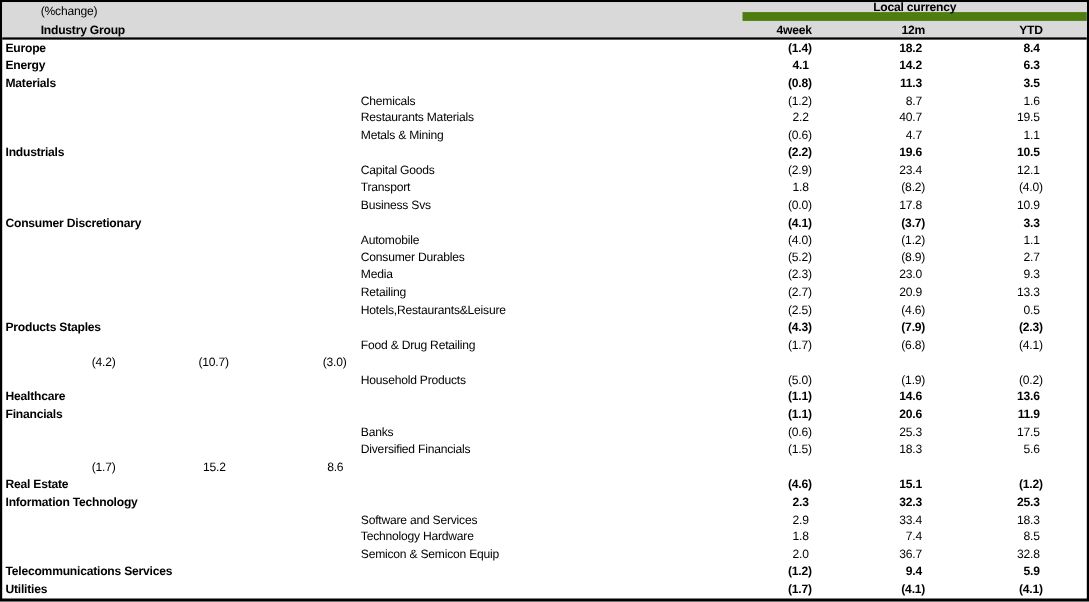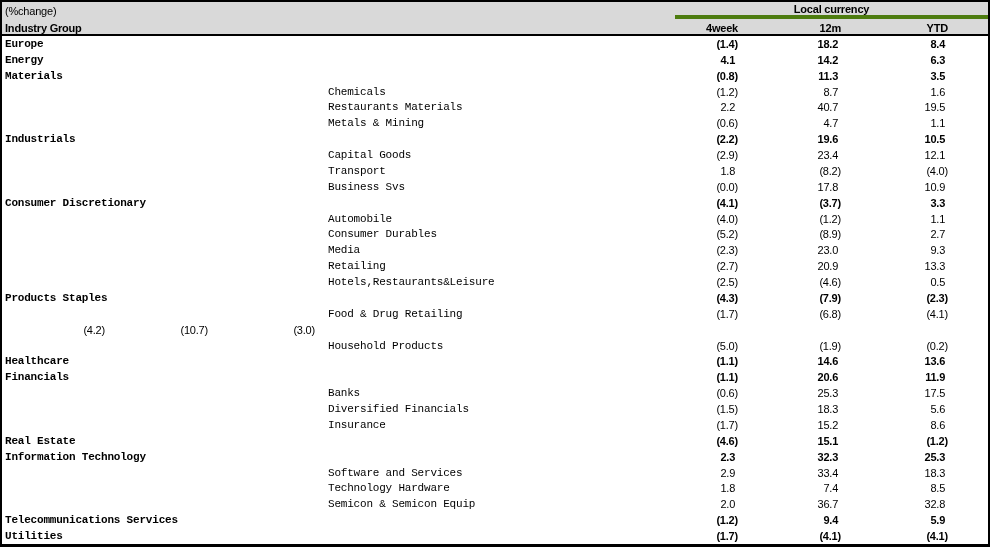--- a/index.html
+++ b/index.html
@@ -14,50 +14,51 @@
     width: 990px; height: 547px;
     border: 2px solid #000;
     border-bottom-width: 3px;
     display: flex; flex-direction: column;
     background: #ffffff;
   }
   .thead {
     background: #d9d9d9;
     border-bottom: 2px solid #000;
     flex: 0 0 auto;
+    padding-left: 32px;
   }
   .hrow1 { height: 17px; display: flex; align-items: center; }
   .corner {
     flex: 1; padding-left: 3px;
     font-size: 11px; letter-spacing: -0.2px;
   }
   .lc-box {
     width: 313px; height: 100%;
-    border-bottom: 4px solid #4d7c0f;
+    border-bottom: 8px solid #4d7c0f;
     display: flex; align-items: center; justify-content: center;
     font-size: 11px; font-weight: bold; letter-spacing: -0.2px;
   }
   .hrow2 {
     height: 15px; display: flex; align-items: flex-end;
     font-weight: bold; font-size: 11px; letter-spacing: -0.2px;
   }
   .rh { flex: 1; padding-left: 3px; }
   .num { text-align: right; white-space: pre; }
   .c0 { width: 103px; }
   .c1 { width: 103px; }
   .c2 { width: 107px; }
   .sp { width: 40px; }
   .tbody { flex: 1; display: flex; flex-direction: column; }
   .row {
     height: 15.875px;
     display: flex; align-items: center;
     font-size: 11px; letter-spacing: -0.2px;
   }
   .row.group { font-weight: bold; }
-  .row-label { flex: 1; padding-left: 3px; overflow: hidden; white-space: nowrap; font-family: Liberation Mono, monospace; }
+  .row-label { flex: 1; padding-left: 3px; overflow: hidden; white-space: nowrap; }
   .row.sub .row-label { padding-left: 326px; }
 </style>
 </head>
 <body>
 
 <div class="perf-table">
   <div class="thead">
     <div class="hrow1">
       <div class="corner">(%change)</div>
       <div class="lc-box">Local currency</div>
@@ -232,21 +233,20 @@
         <div class="sp"></div>
       </div>
       <div class="row sub">
         <div class="row-label">Diversified Financials</div>
         <div class="num c0">(1.5)</div>
         <div class="num c1">18.3 </div>
         <div class="num c2">5.6 </div>
         <div class="sp"></div>
       </div>
       <div class="row sub">
-        <div class="row-label">Insurance</div>
         <div class="num c0">(1.7)</div>
         <div class="num c1">15.2 </div>
         <div class="num c2">8.6 </div>
         <div class="sp"></div>
       </div>
       <div class="row group">
         <div class="row-label">Real Estate</div>
         <div class="num c0">(4.6)</div>
         <div class="num c1">15.1 </div>
         <div class="num c2">(1.2)</div>

